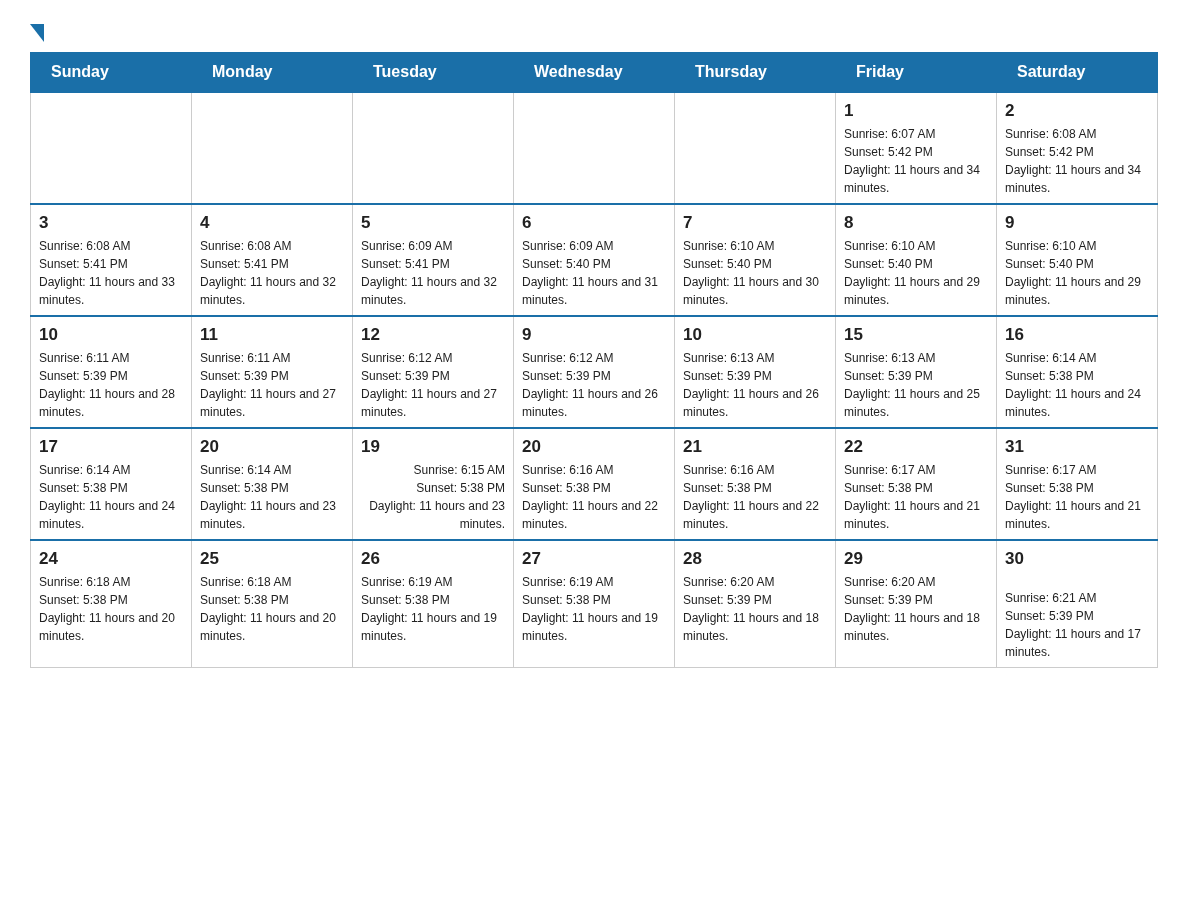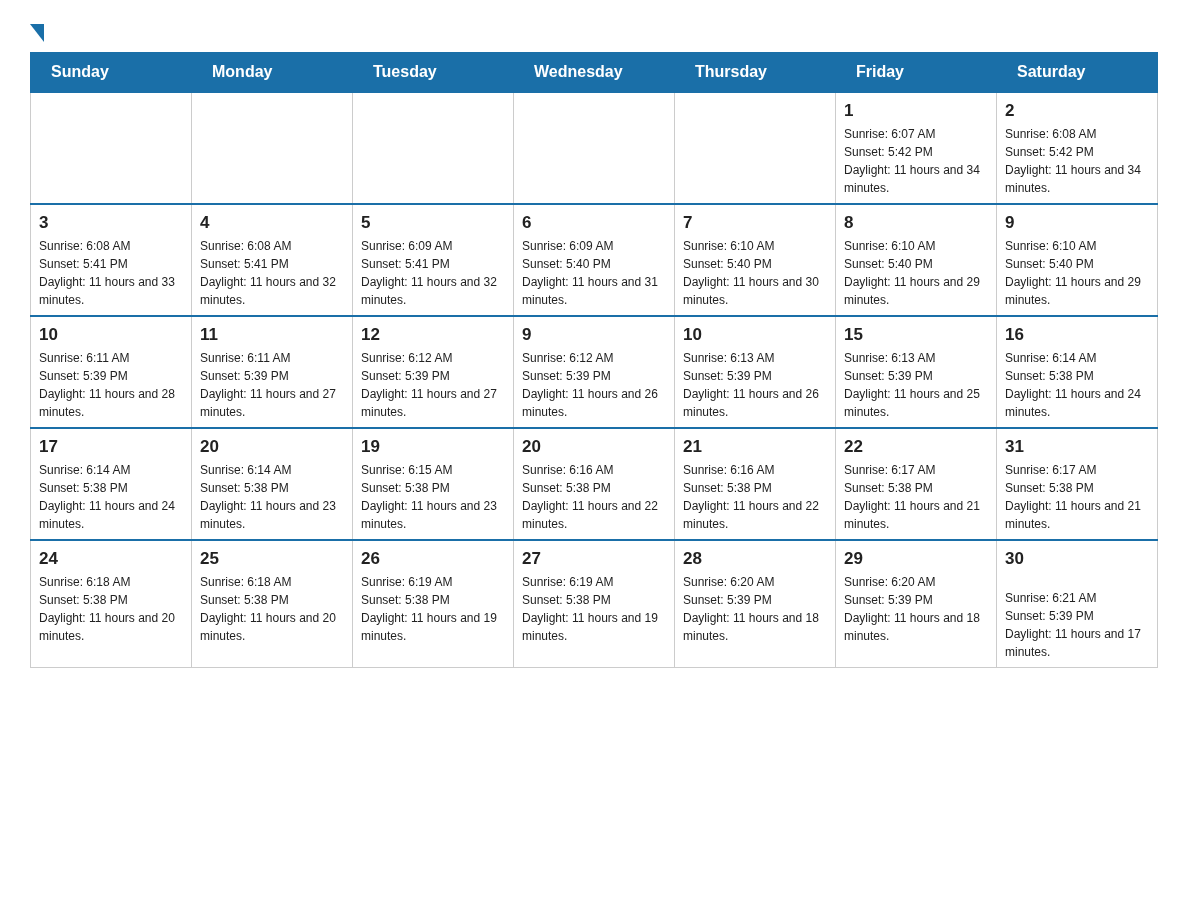--- a/index.html
+++ b/index.html
@@ -255,21 +255,21 @@
 Daylight: 11 hours and 24 minutes.</div>
         </td>
         <td>
           <div class="day-number">20</div>
           <div class="day-info" style="white-space: pre-line;">Sunrise: 6:14 AM
 Sunset: 5:38 PM
 Daylight: 11 hours and 23 minutes.</div>
         </td>
         <td>
           <div class="day-number">19</div>
-          <div class="day-info" style="white-space: pre-line;">Sunrise: 6:15 AM
+          <div class="day-info" style="white-space: pre-line; text-align: right;">Sunrise: 6:15 AM
 Sunset: 5:38 PM
 Daylight: 11 hours and 23 minutes.</div>
         </td>
         <td>
           <div class="day-number">20</div>
           <div class="day-info" style="white-space: pre-line;">Sunrise: 6:16 AM
 Sunset: 5:38 PM
 Daylight: 11 hours and 22 minutes.</div>
         </td>
         <td>

